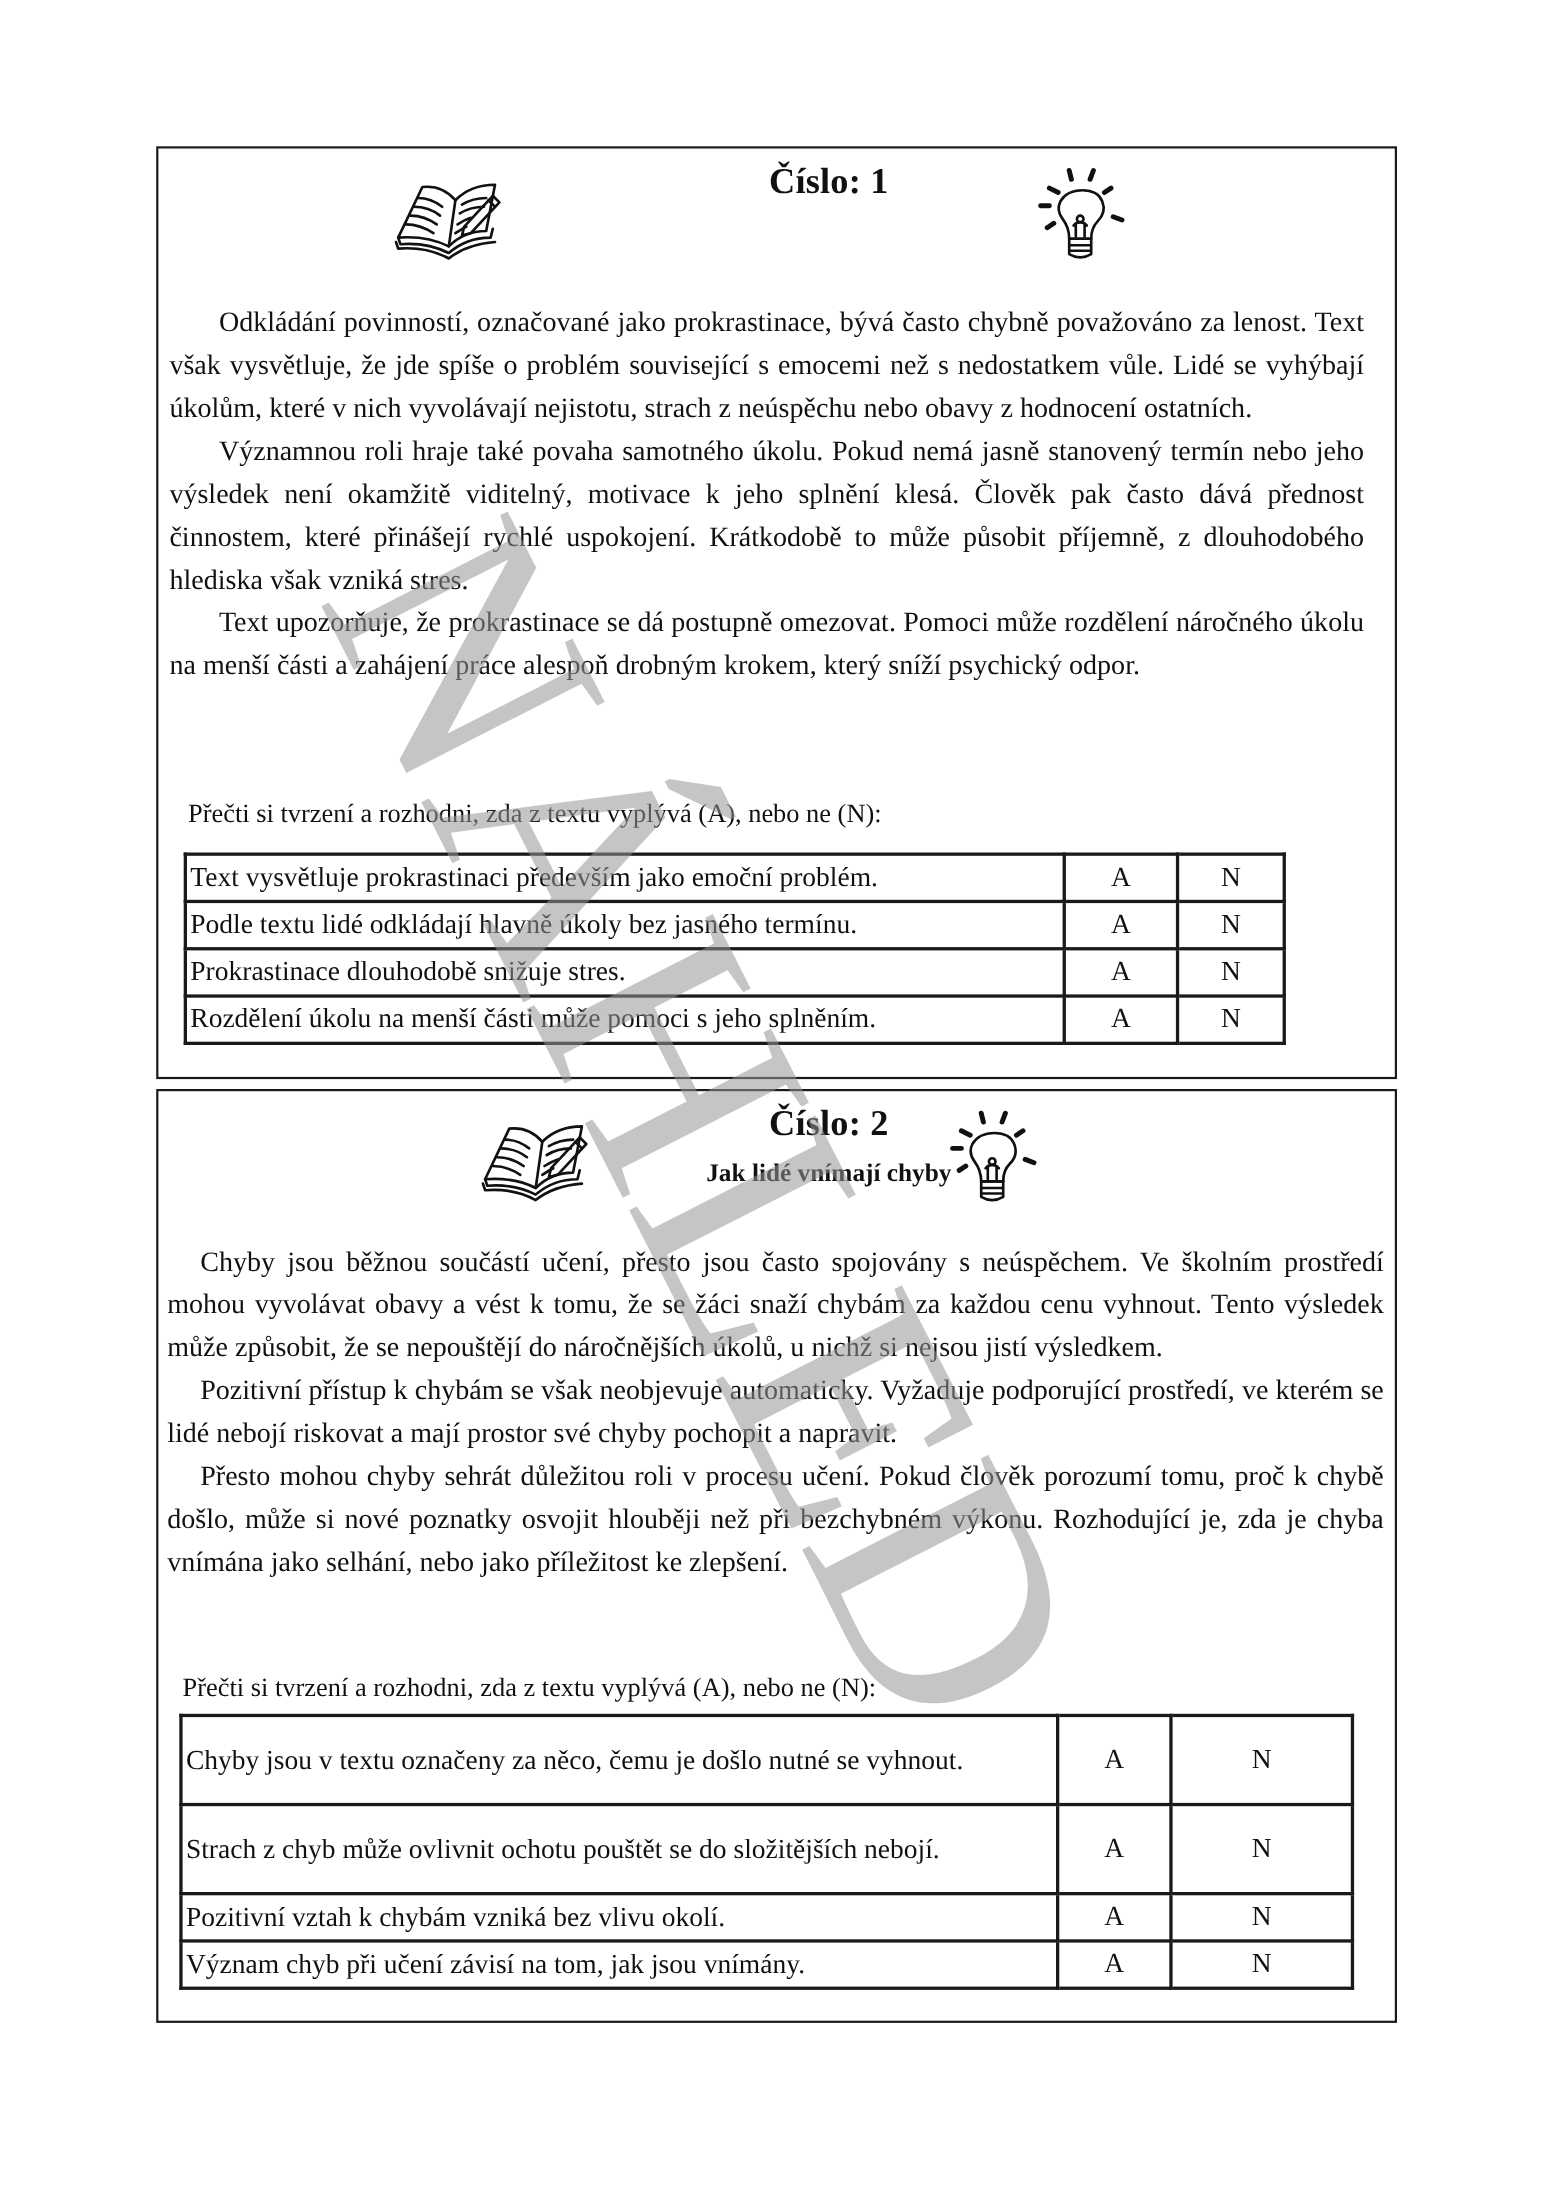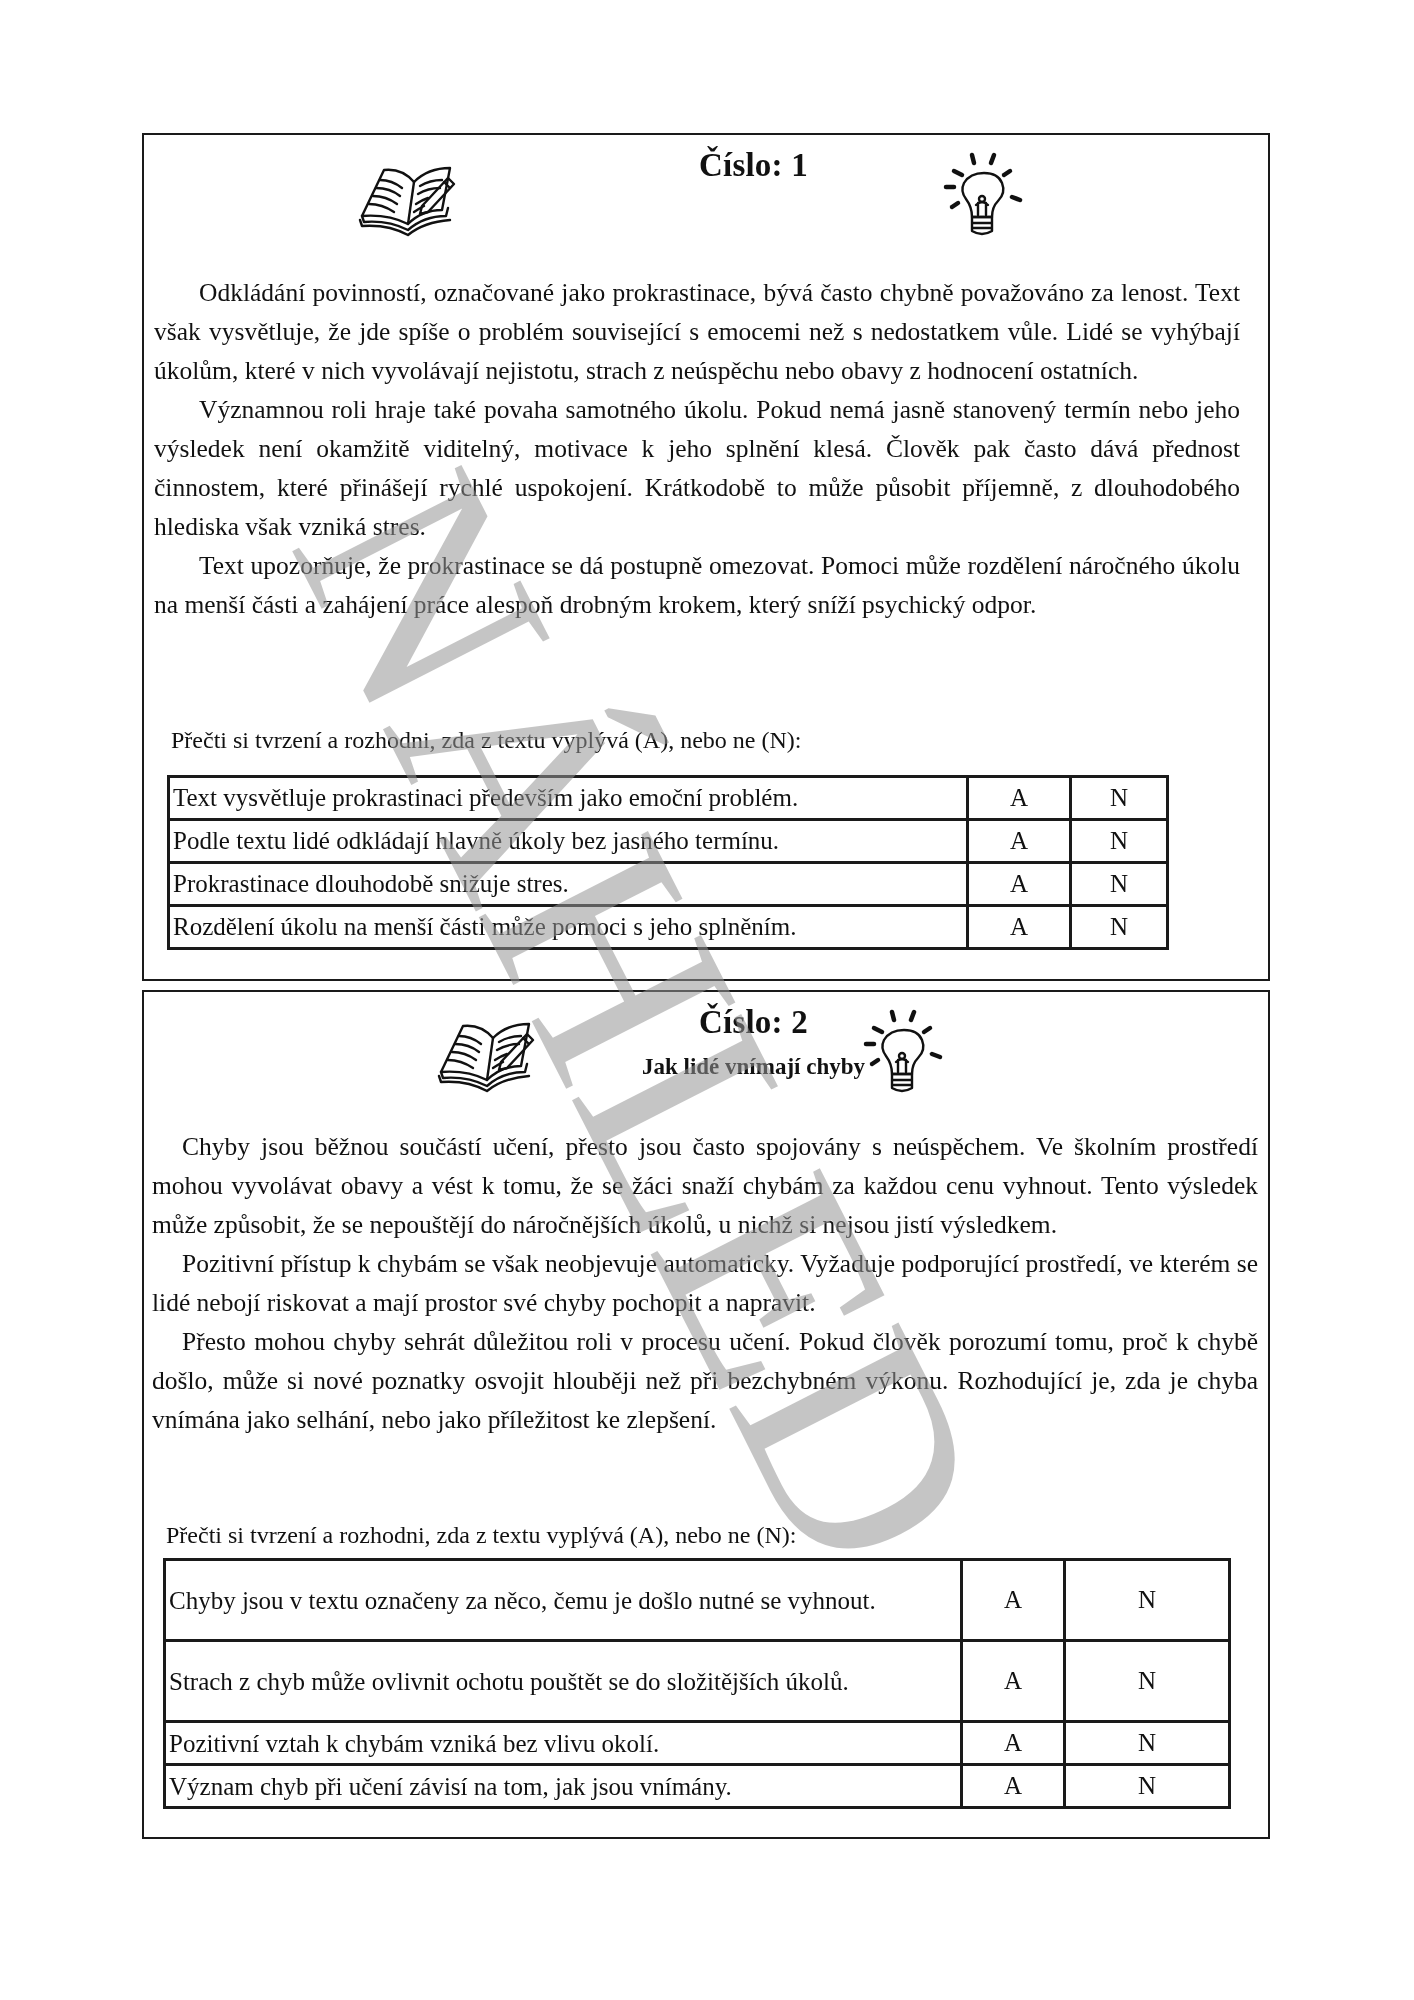--- a/index.html
+++ b/index.html
@@ -193,21 +193,21 @@
   </div>
   <div class="instr">Přečti si tvrzení a rozhodni, zda z textu vyplývá (A), nebo ne (N):</div>
   <table class="stmts">
     <tbody>
         <tr class="tall">
       <td class="stmt">Chyby jsou v textu označeny za něco, čemu je došlo nutné se vyhnout.</td>
       <td class="ans ans-a">A</td>
       <td class="ans">N</td>
     </tr>
     <tr class="tall">
-      <td class="stmt">Strach z chyb může ovlivnit ochotu pouštět se do složitějších úkolů.</td>
+      <td class="stmt">Strach z chyb může ovlivnit ochotu pouštět se do složitějších nebojí.</td>
       <td class="ans ans-a">A</td>
       <td class="ans">N</td>
     </tr>
     <tr class="short">
       <td class="stmt">Pozitivní vztah k chybám vzniká bez vlivu okolí.</td>
       <td class="ans ans-a">A</td>
       <td class="ans">N</td>
     </tr>
     <tr class="short">
       <td class="stmt">Význam chyb při učení závisí na tom, jak jsou vnímány.</td>

